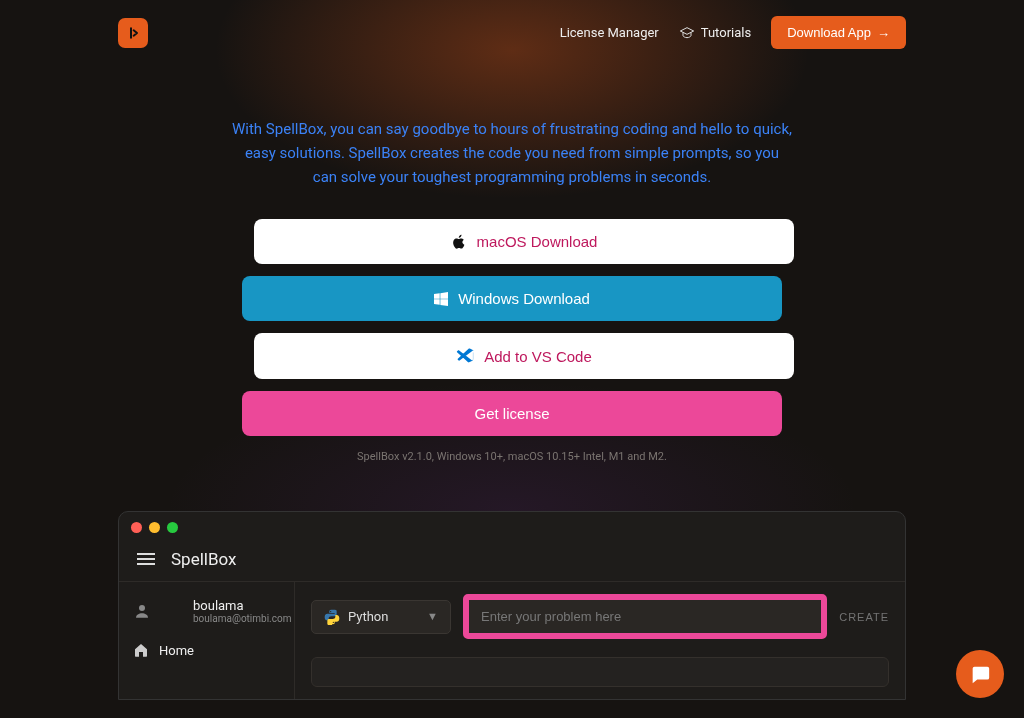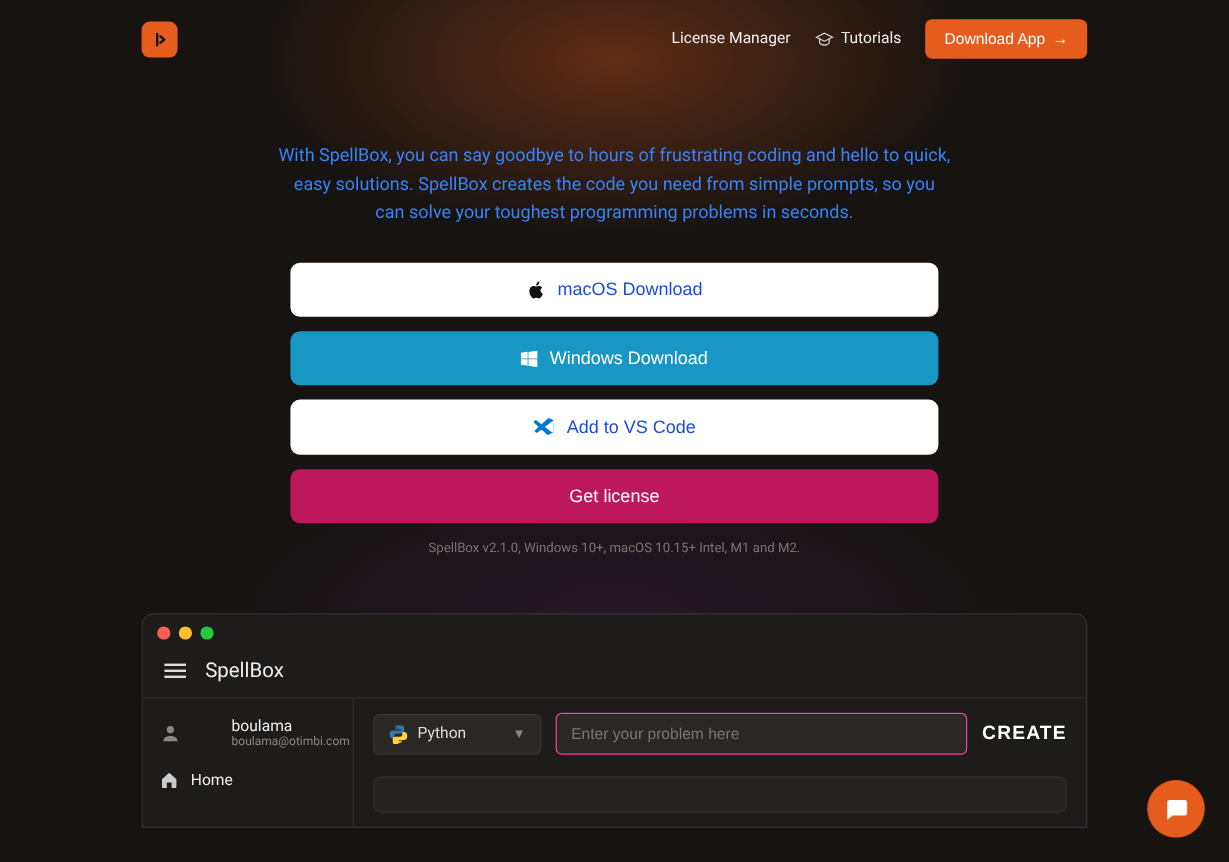--- a/index.html
+++ b/index.html
@@ -89,23 +89,23 @@
   border-radius: 8px;
   padding: 14px;
   font-size: 15px;
   font-weight: 500;
   cursor: pointer;
   display: flex;
   align-items: center;
   justify-content: center;
   gap: 10px;
 }
-.dl-white { background: #fff; color: #1d4ed8; }
+.dl-white { background: #fff; color: #be185d; margin-left: 12px; }
 .dl-blue { background: #1896c4; color: #fff; }
-.dl-orange { background: #be185d; color: #fff; }
+.dl-orange { background: #ec4899; color: #fff; }
 .version-text { color: #7a7470; font-size: 11px; margin-top: 14px; }
 .app-preview {
   width: 788px;
   margin: 48px auto 0;
   background: #1e1c1a;
   border: 1px solid #333;
   border-radius: 10px 10px 0 0;
   overflow: hidden;
   position: relative;
   z-index: 2;
@@ -150,33 +150,33 @@
   gap: 8px;
   color: #ddd;
   font-size: 13px;
   min-width: 140px;
   cursor: pointer;
 }
 .lang-select .chev { margin-left: auto; color: #888; font-size: 11px; }
 .problem-input {
   flex: 1;
   background: #2a2724;
-  border: 1px solid #ec4899;
+  border: 6px solid #ec4899;
   border-radius: 5px;
   padding: 9px 12px;
   color: #ddd;
   font-size: 13px;
 }
 .problem-input::placeholder { color: #777; }
 .create-btn {
   background: none;
   border: none;
-  color: #ffffff;
-  font-size: 16px;
-  font-weight: 700;
+  color: #737373;
+  font-size: 11px;
+  font-weight: 400;
   letter-spacing: 1px;
   cursor: pointer;
 }
 .history-card {
   margin-top: 18px;
   background: #242220;
   border: 1px solid #34302c;
   border-radius: 6px;
   padding: 14px 16px;
   display: flex;

